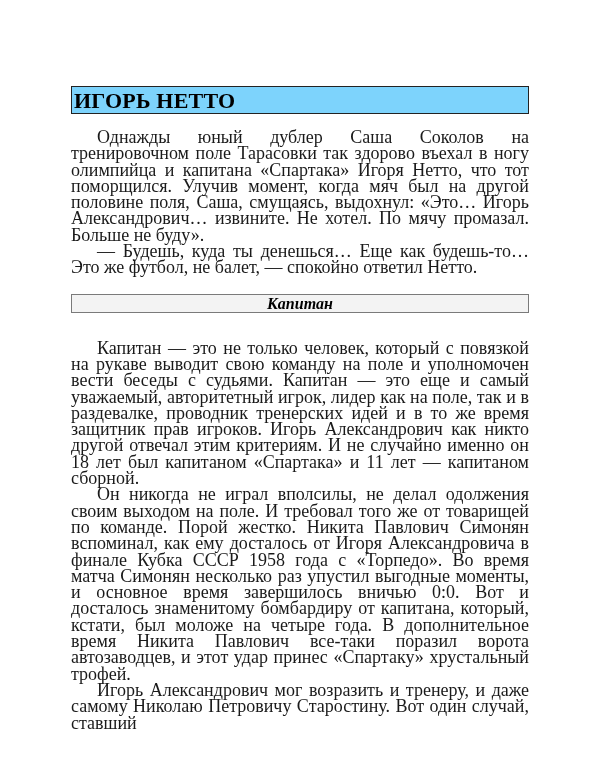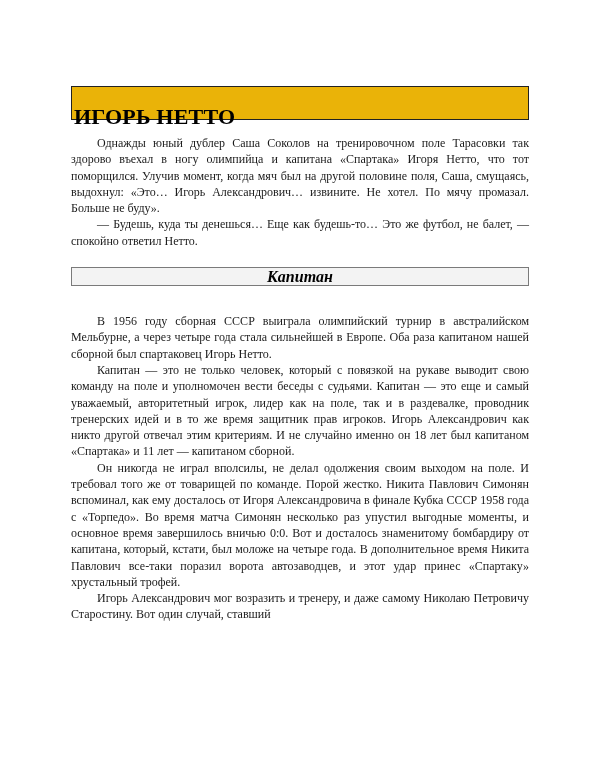--- a/index.html
+++ b/index.html
@@ -1,44 +1,43 @@
 <!DOCTYPE html>
 <html><head>
 <meta charset="utf-8">
 <style>
   html, body { margin: 0; padding: 0; background: #ffffff; }
   body { width: 600px; height: 777px; position: relative; overflow: hidden;
          font-family: "Liberation Serif", "DejaVu Serif", serif; color: #1a1a1a; }
   .page { position: absolute; left: 71px; top: 86px; width: 458px; }
-  .title-box { border: 1px solid #222; background: #eab308; height: 28px;
-               box-sizing: border-box; padding: 16px 2px; }
+  .title-box { border: 1px solid #222; background: #7dd3fc; height: 28px;
+               box-sizing: border-box; padding: 0 2px; }
   .title-box h1 { margin: 0; font-size: 22px; line-height: 28px; font-weight: bold;
                   color: #000; letter-spacing: 0.2px; }
   .section-box { border: 1px solid #7a7a7a; background: #f3f3f3; height: 19px;
                  box-sizing: border-box; text-align: center; }
   .section-box h2 { margin: 0; font-size: 16px; line-height: 17px; font-weight: bold;
                     font-style: italic; color: #000; }
-  p { margin: 0; font-size: 12px; line-height: 16.3px; text-align: justify;
+  p { margin: 0; font-size: 18px; line-height: 16.3px; text-align: justify;
       text-indent: 26px; hyphens: none; }
   .gap-title { height: 15px; }
   .gap-before-section { height: 18px; }
   .gap-after-section { height: 27px; }
 </style>
 </head>
 <body>
 
 <div class="page">
   <div class="title-box">
     <h1>ИГОРЬ НЕТТО</h1>
   </div>
   <div class="gap-title"></div>
   <p>Однажды юный дублер Саша Соколов на тренировочном поле Тарасовки так здорово въехал в ногу олимпийца и капитана «Спартака» Игоря Нетто, что тот поморщился. Улучив момент, когда мяч был на другой половине поля, Саша, смущаясь, выдохнул: «Это… Игорь Александрович… извините. Не хотел. По мячу промазал. Больше не буду».</p>
   <p>— Будешь, куда ты денешься… Еще как будешь-то… Это же футбол, не балет, — спокойно ответил Нетто.</p>
   <div class="gap-before-section"></div>
   <div class="section-box">
     <h2>Капитан</h2>
   </div>
   <div class="gap-after-section"></div>
-  <p>В 1956 году сборная СССР выиграла олимпийский турнир в австралийском Мельбурне, а через четыре года стала сильнейшей в Европе. Оба раза капитаном нашей сборной был спартаковец Игорь Нетто.</p>
   <p>Капитан — это не только человек, который с повязкой на рукаве выводит свою команду на поле и уполномочен вести беседы с судьями. Капитан — это еще и самый уважаемый, авторитетный игрок, лидер как на поле, так и в раздевалке, проводник тренерских идей и в то же время защитник прав игроков. Игорь Александрович как никто другой отвечал этим критериям. И не случайно именно он 18 лет был капитаном «Спартака» и 11 лет — капитаном сборной.</p>
   <p>Он никогда не играл вполсилы, не делал одолжения своим выходом на поле. И требовал того же от товарищей по команде. Порой жестко. Никита Павлович Симонян вспоминал, как ему досталось от Игоря Александровича в финале Кубка СССР 1958 года с «Торпедо». Во время матча Симонян несколько раз упустил выгодные моменты, и основное время завершилось вничью 0:0. Вот и досталось знаменитому бомбардиру от капитана, который, кстати, был моложе на четыре года. В дополнительное время Никита Павлович все-таки поразил ворота автозаводцев, и этот удар принес «Спартаку» хрустальный трофей.</p>
   <p>Игорь Александрович мог возразить и тренеру, и даже самому Николаю Петровичу Старостину. Вот один случай, ставший</p>
 </div>
 
 </body></html>

